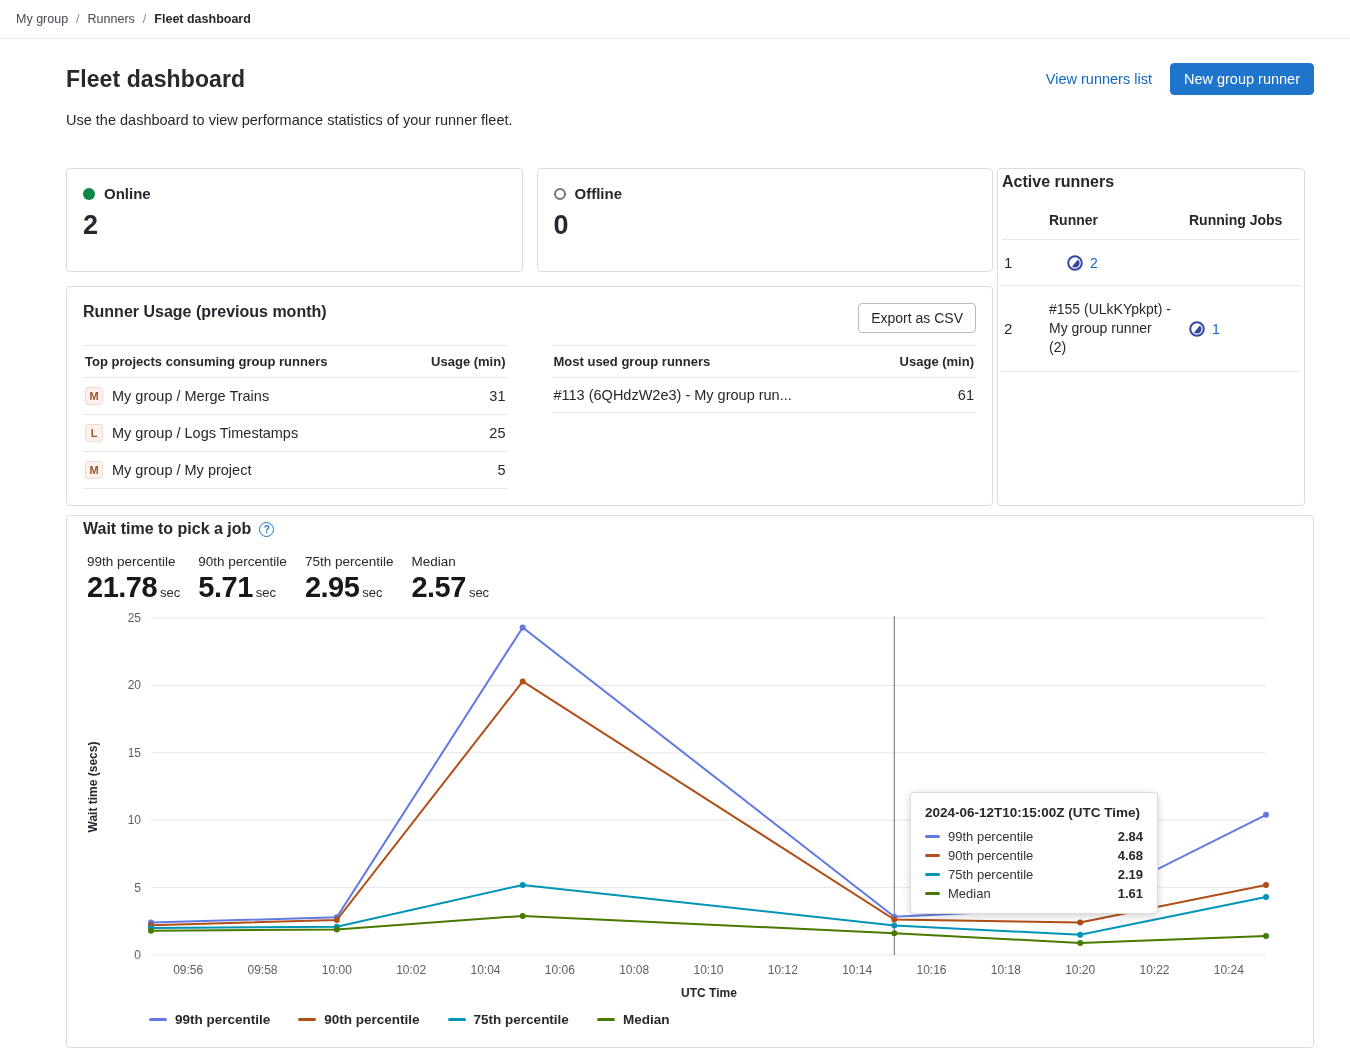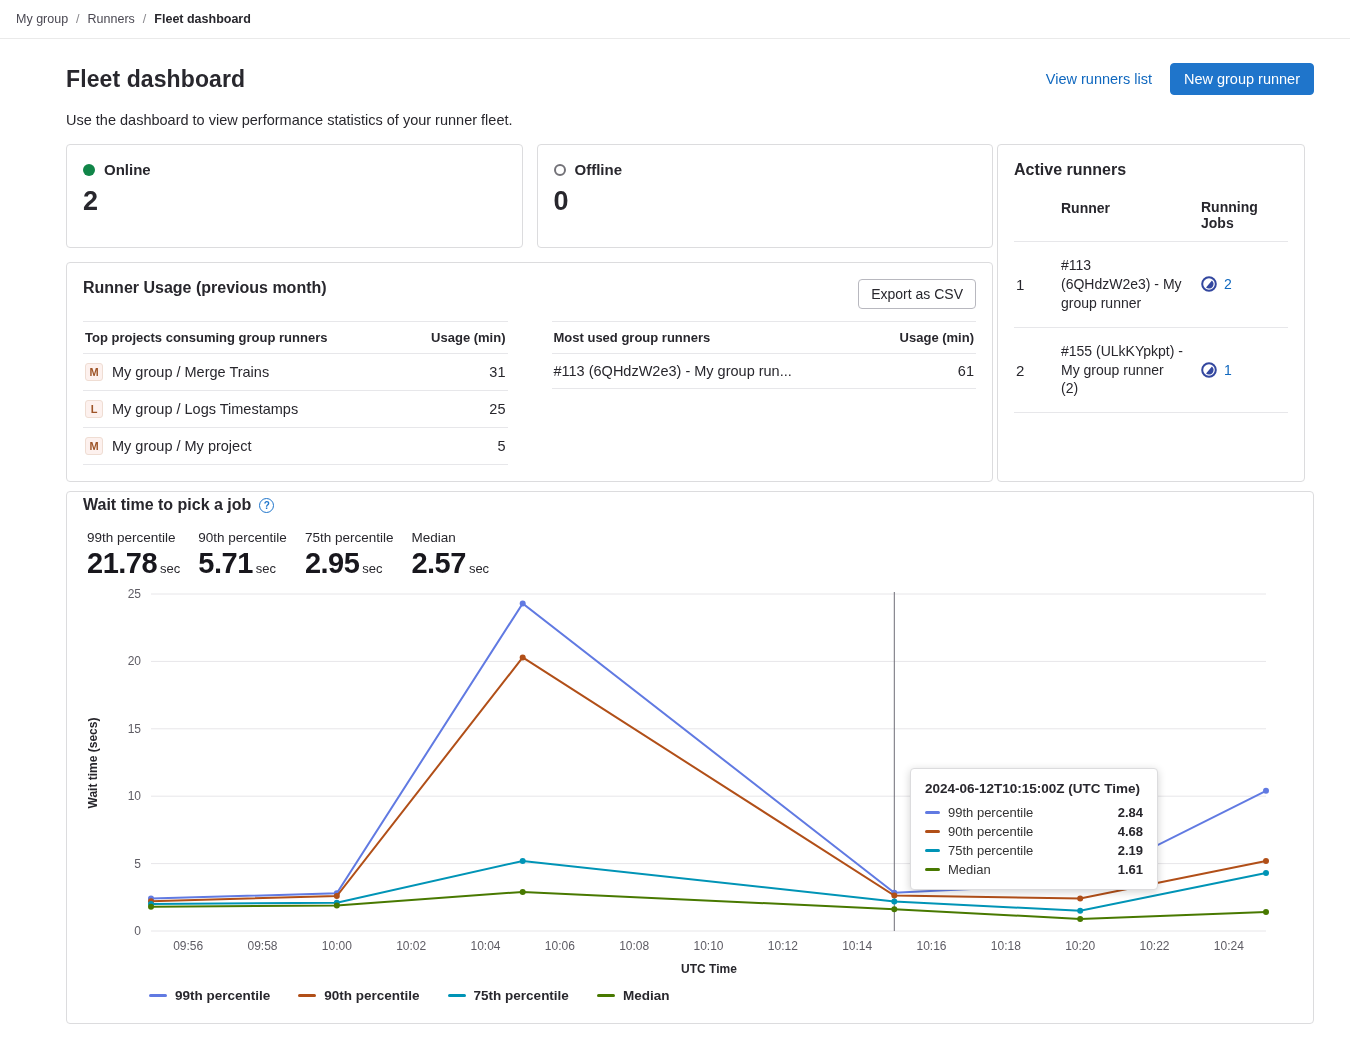--- a/index.html
+++ b/index.html
@@ -18,21 +18,21 @@
   .breadcrumb .sep { color:#89888d; }
   .breadcrumb .current { font-weight:700; color:#28272d; }
 
   .content { padding:24px 36px 28px 66px; }
 
   .header-row { display:flex; justify-content:space-between; align-items:center; }
   h1 { font-size:23px; font-weight:700; letter-spacing:.1px; }
   .header-actions { display:flex; align-items:center; gap:18px; }
   .link { color:#1068bf; text-decoration:none; font-size:14.5px; cursor:pointer; }
   .btn-primary { background:#1f75cb; color:#fff; border:1px solid #1f75cb; border-radius:4px; padding:7px 13px; font-size:14.5px; font-family:inherit; cursor:pointer; }
-  .description { margin-top:17px; margin-bottom:16px; font-size:14.5px; color:#28272d; }
+  .description { margin-top:17px; margin-bottom:40px; font-size:14.5px; color:#28272d; }
 
   .card { border:1px solid #dcdcde; border-radius:4px; background:#fff; }
 
   .top-area { display:flex; gap:4px; align-items:stretch; }
   .left-col { width:927px; display:flex; flex-direction:column; gap:14px; }
   .status-row { display:flex; gap:14px; }
   .status-card { flex:1; padding:16px; height:104px; }
   .status-label { display:flex; align-items:center; gap:9px; font-weight:700; font-size:15px; }
   .dot { width:12px; height:12px; border-radius:50%; display:inline-block; }
   .dot.online { background:#108548; }
@@ -46,21 +46,21 @@
   .btn-secondary { background:#fff; border:1px solid #b8b8bf; border-radius:4px; padding:6px 12px; font-size:14px; font-family:inherit; color:#28272d; cursor:pointer; }
   .usage-tables { display:flex; gap:44px; margin-top:12px; }
   .u-table { flex:1; }
   .u-row { display:flex; justify-content:space-between; align-items:center; padding:9px 2px; border-bottom:1px solid #e7e7ea; font-size:14.5px; }
   .u-head { border-top:1px solid #e7e7ea; font-size:13px; font-weight:700; padding:8px 2px; }
   .u-name { display:flex; align-items:center; gap:9px; }
   .u-num { text-align:right; }
   .avatar { width:18px; height:18px; border-radius:3px; background:#fdf1ee; border:1px solid #efddd3; color:#9e5427; font-size:11px; font-weight:700; display:flex; align-items:center; justify-content:center; flex:none; }
 
   
-  .active-card { width:308px; padding:16px; }
+  .active-card { width:308px; padding:4px; }
   .ar-head { display:flex; border-bottom:1px solid #e7e7ea; padding:14px 0 10px; margin-top:6px; font-weight:700; font-size:14px; }
   .ar-row { display:flex; border-bottom:1px solid #e7e7ea; padding:14px 0; align-items:center; }
   .ar-index { width:47px; font-size:15px; padding-left:2px; }
   .ar-name { width:122px; font-size:14px; line-height:1.35; color:#28272d; text-decoration:none; }
   .ar-jobs { flex:1; display:flex; align-items:center; gap:7px; padding-left:18px; color:#1068bf; font-size:14px; }
   .ar-head .ar-name { line-height:1.3; }
   .run-icon { width:16px; height:16px; display:inline-block; flex:none; }
 
   
   .wait-card { padding:4px 16px 14px; }
@@ -185,21 +185,20 @@
 
       <div class="card active-card">
         <h2>Active runners</h2>
         <div class="ar-head">
           <span class="ar-index"></span>
           <span class="ar-name">Runner</span>
           <span class="ar-jobs" style="color:#28272d; font-weight:700;">Running Jobs</span>
         </div>
         <div class="ar-row">
           <span class="ar-index">1</span>
-          <a class="ar-name">#113 (6QHdzW2e3) - My group runner</a>
           <span class="ar-jobs">
             <svg class="run-icon" viewBox="0 0 16 16">
               <circle cx="8" cy="8" r="6.8" fill="#fff" stroke="#33479f" stroke-width="2"></circle>
               <path d="M8 3.4 A4.6 4.6 0 0 1 8 12.6 Z" fill="#33479f" transform="rotate(40 8 8)"></path>
             </svg>
             <span>2</span>
           </span>
         </div>
         <div class="ar-row">
           <span class="ar-index">2</span>

